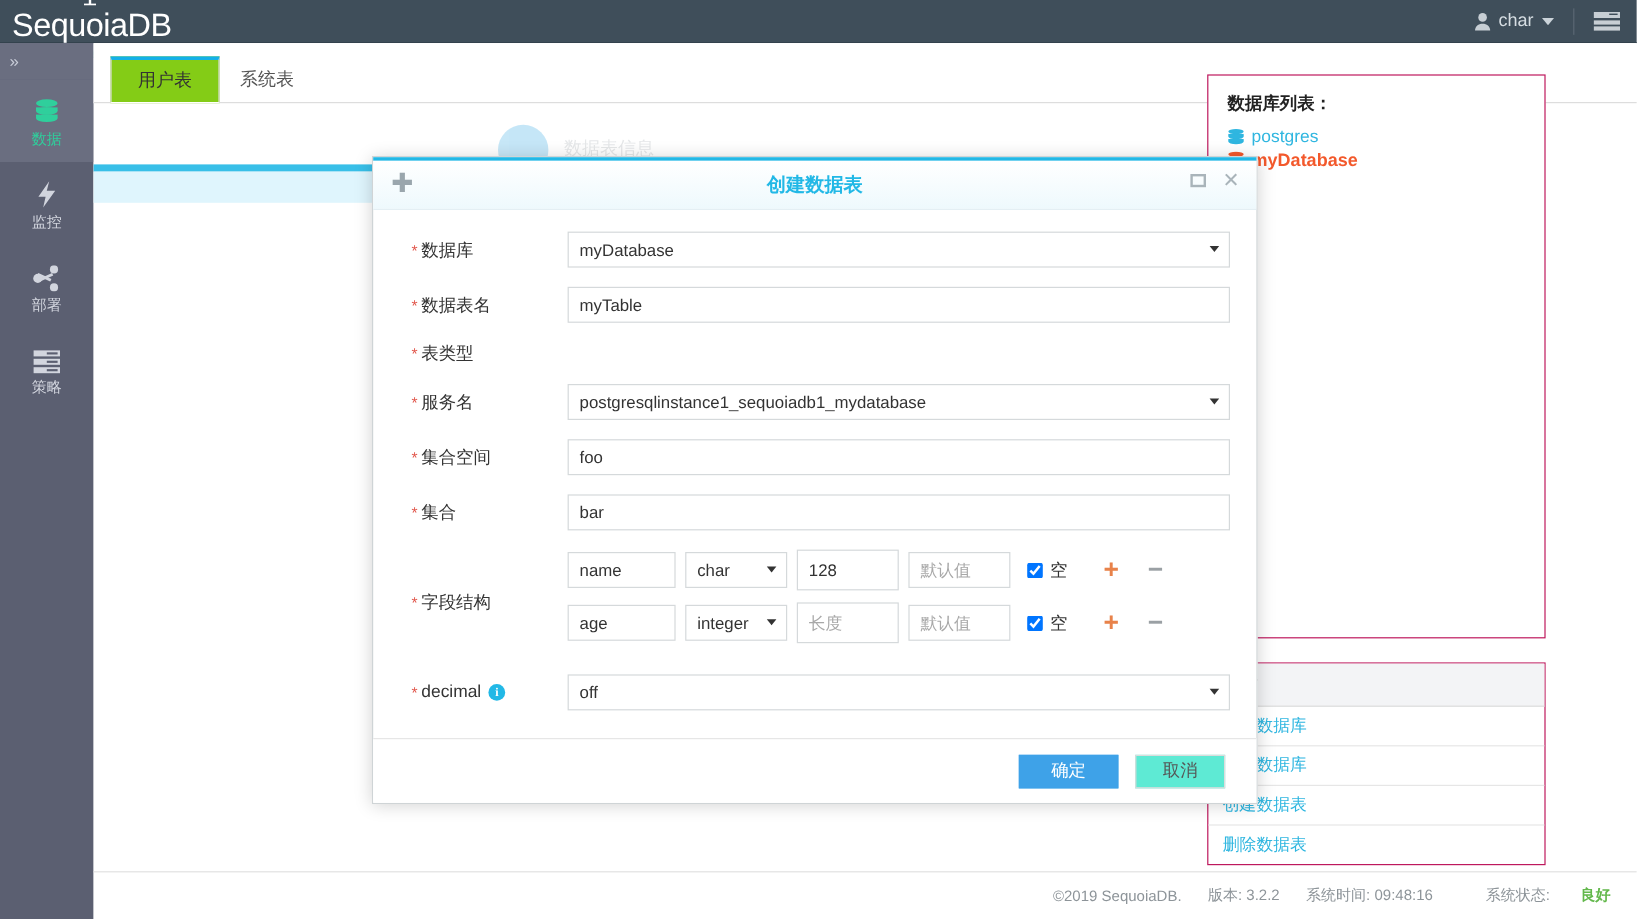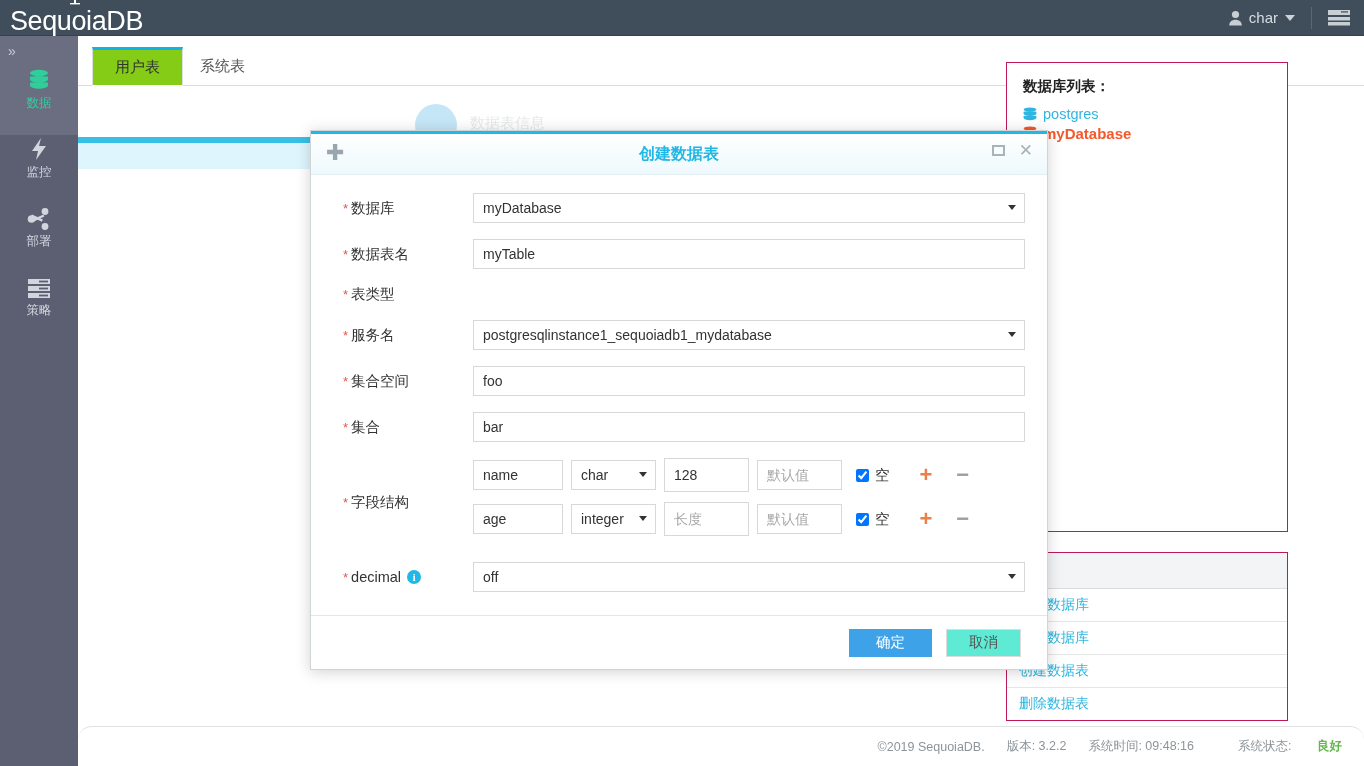--- a/index.html
+++ b/index.html
@@ -39,21 +39,21 @@
   .sidebar {
     position: absolute; left: 0; top: 36px; width: 78px; height: 730px;
     background: #5b5f71;
   }
   .sb-collapse {
     height: 30px; background: #6a6e80; display: flex; align-items: center;
     padding-left: 8px; color: #c9cdd8; font-size: 14px; letter-spacing: -2px;
   }
   .sb-item {
     height: 69px; display: flex; flex-direction: column;
-    align-items: center; cursor: pointer;
+    align-items: center; justify-content: center; cursor: pointer;
     color: #d2d5de; font-size: 12.5px;
   }
   .sb-item.active { background: #6a6e80; color: #2fcf9c; }
   .sb-icon { height: 26px; display: flex; align-items: flex-end; margin-bottom: 5px; }
   .sb-label { line-height: 1; }
 
   
   .main {
     position: absolute; left: 78px; top: 36px; width: 1286px; height: 730px;
     background: #ffffff;
@@ -116,21 +116,21 @@
     padding: 7px 12px; font-size: 14px; color: #2fb6e0;
     border-bottom: 1px solid #e6e6e6; cursor: pointer;
   }
   .op-item:last-child { border-bottom: none; }
 
   
   .footer {
     position: absolute; left: 78px; bottom: 0; width: 1286px; height: 40px;
     border-top: 1px solid #e2e2e2; display: flex; align-items: center;
     justify-content: flex-end; padding-right: 22px;
-    font-size: 12.5px; color: #8d9499; border-radius: 14px;
+    font-size: 12.5px; color: #8d9499;
   }
   .footer span { margin-left: 22px; }
   .footer .good { color: #63b84c; font-weight: bold; }
 
   
   .dialog {
     position: absolute; left: 310px; top: 130px; width: 738px; height: 540px;
     background: #fff; border: 1px solid #cfd4d6;
     box-shadow: 0 2px 14px rgba(0,0,0,0.18);
   }

